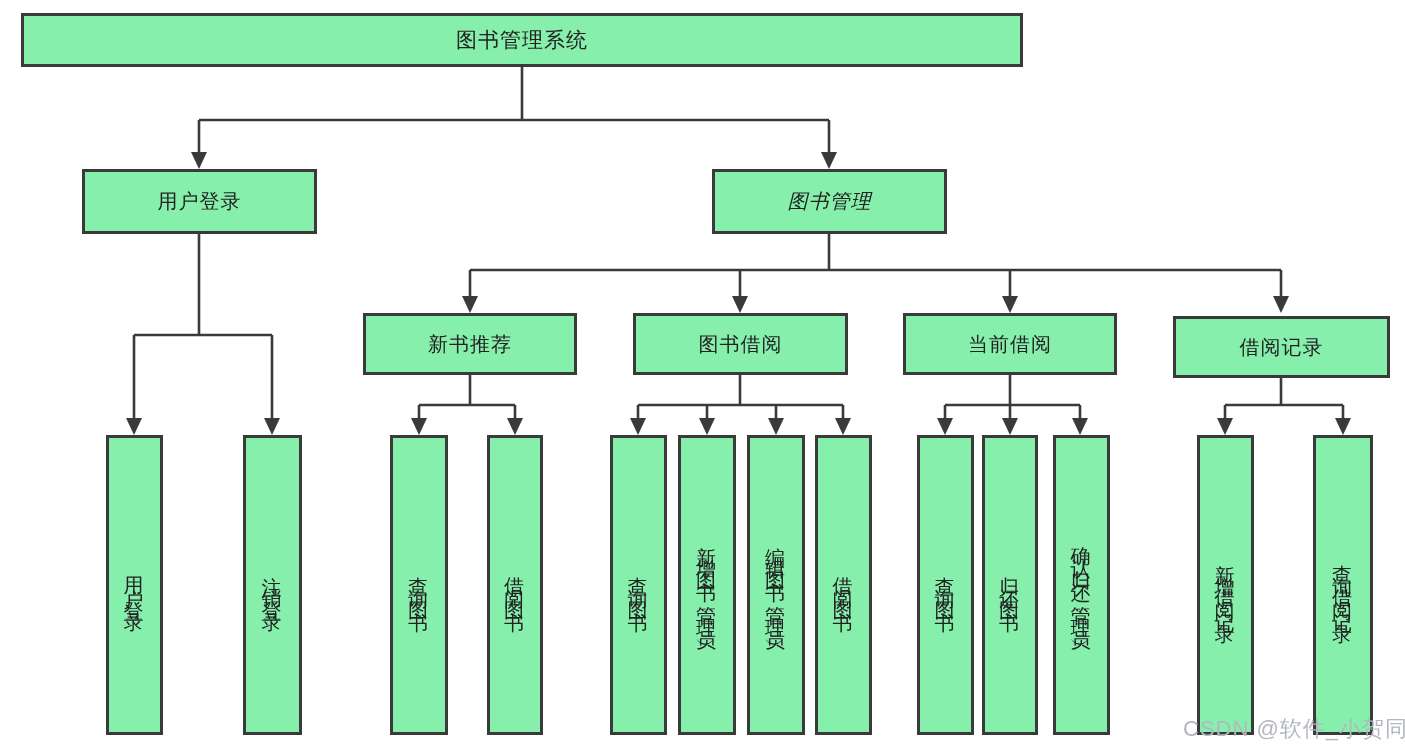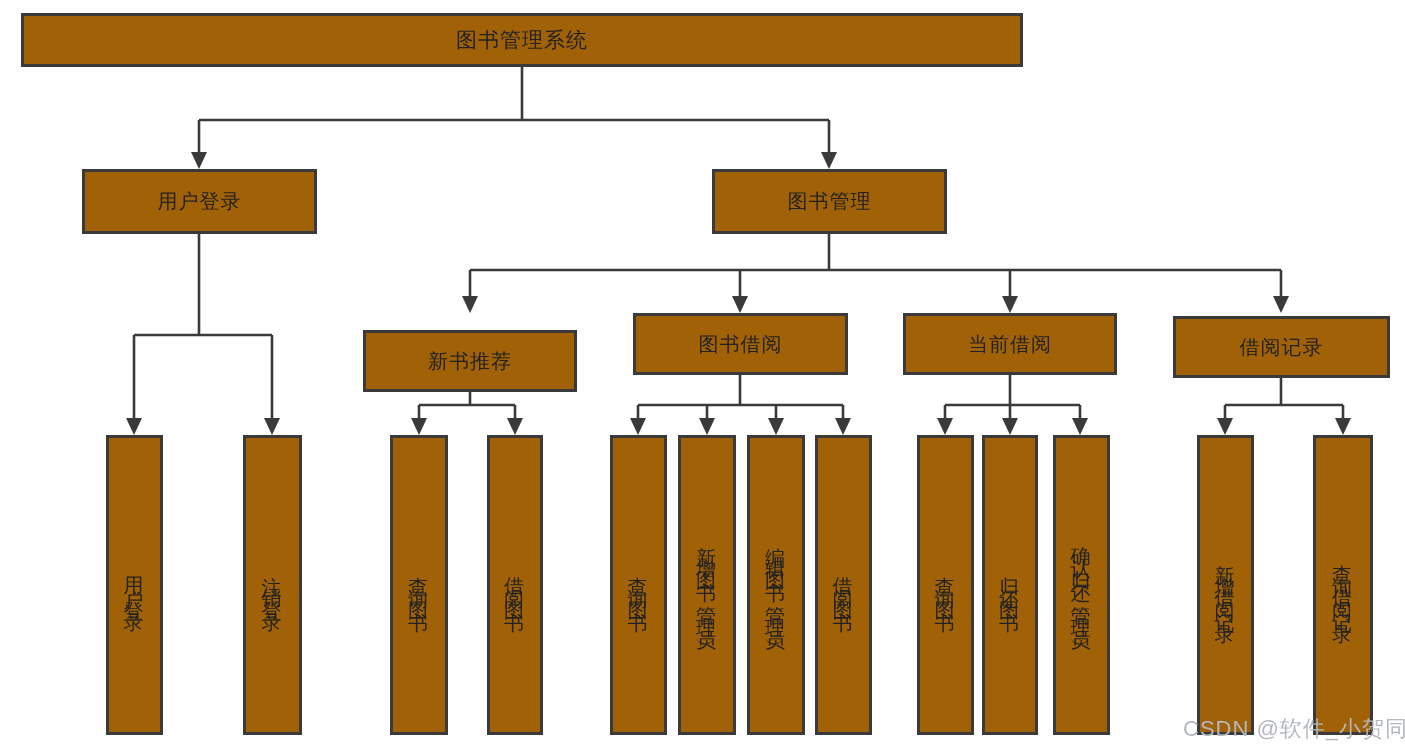--- a/index.html
+++ b/index.html
@@ -15,21 +15,21 @@
     width:1405px;height:747px;
     background:var(--bg);
     overflow:hidden;
   }
   .wires{position:absolute;left:0;top:0;z-index:1;}
   .wires path{stroke:var(--line);stroke-width:2.6;fill:none;}
   .wires polygon{fill:var(--line);stroke:none;}
   .node{
     position:absolute;
     box-sizing:border-box;
-    background:#a16207;
+    background:#86efac;
     border:3px solid var(--line);
     color:var(--text);
     display:flex;align-items:center;justify-content:center;
     z-index:2;
     text-align:center;
   }
   .hbox{font-size:20px;letter-spacing:1px;}
   .root{font-size:21px;}
   .vbox{
     font-size:20px;
@@ -84,23 +84,23 @@
     <polygon points="1072,418 1088,418 1080,435"></polygon>
 
     <path d="M1281 375 V405 M1225 405 H1343 M1225 405 V419 M1343 405 V419"></path>
     <polygon points="1217,418 1233,418 1225,435"></polygon>
     <polygon points="1335,418 1351,418 1343,435"></polygon>
   </svg>
 
   <div class="node hbox root" style="left:21px;top:13px;width:1002px;height:54px;">图书管理系统</div>
 
   <div class="node hbox" style="left:82px;top:169px;width:235px;height:65px;">用户登录</div>
-  <div class="node hbox" style="left:712px;top:169px;width:235px;height:65px;">图书管理</div>
+  <div class="node hbox" style="left:712px;top:169px;width:235px;height:65px;font-style:italic;">图书管理</div>
 
-  <div class="node hbox" style="left:363px;top:330px;width:214px;height:62px;">新书推荐</div>
+  <div class="node hbox" style="left:363px;top:313px;width:214px;height:62px;">新书推荐</div>
   <div class="node hbox" style="left:633px;top:313px;width:215px;height:62px;">图书借阅</div>
   <div class="node hbox" style="left:903px;top:313px;width:214px;height:62px;">当前借阅</div>
   <div class="node hbox" style="left:1173px;top:316px;width:217px;height:62px;">借阅记录</div>
 
   <div class="node vbox" style="left:106px;top:435px;width:57px;height:300px;">用户登录</div>
   <div class="node vbox" style="left:243px;top:435px;width:59px;height:300px;">注销登录</div>
 
   <div class="node vbox" style="left:390px;top:435px;width:58px;height:300px;">查询图书</div>
   <div class="node vbox" style="left:487px;top:435px;width:56px;height:300px;">借阅图书</div>
 

